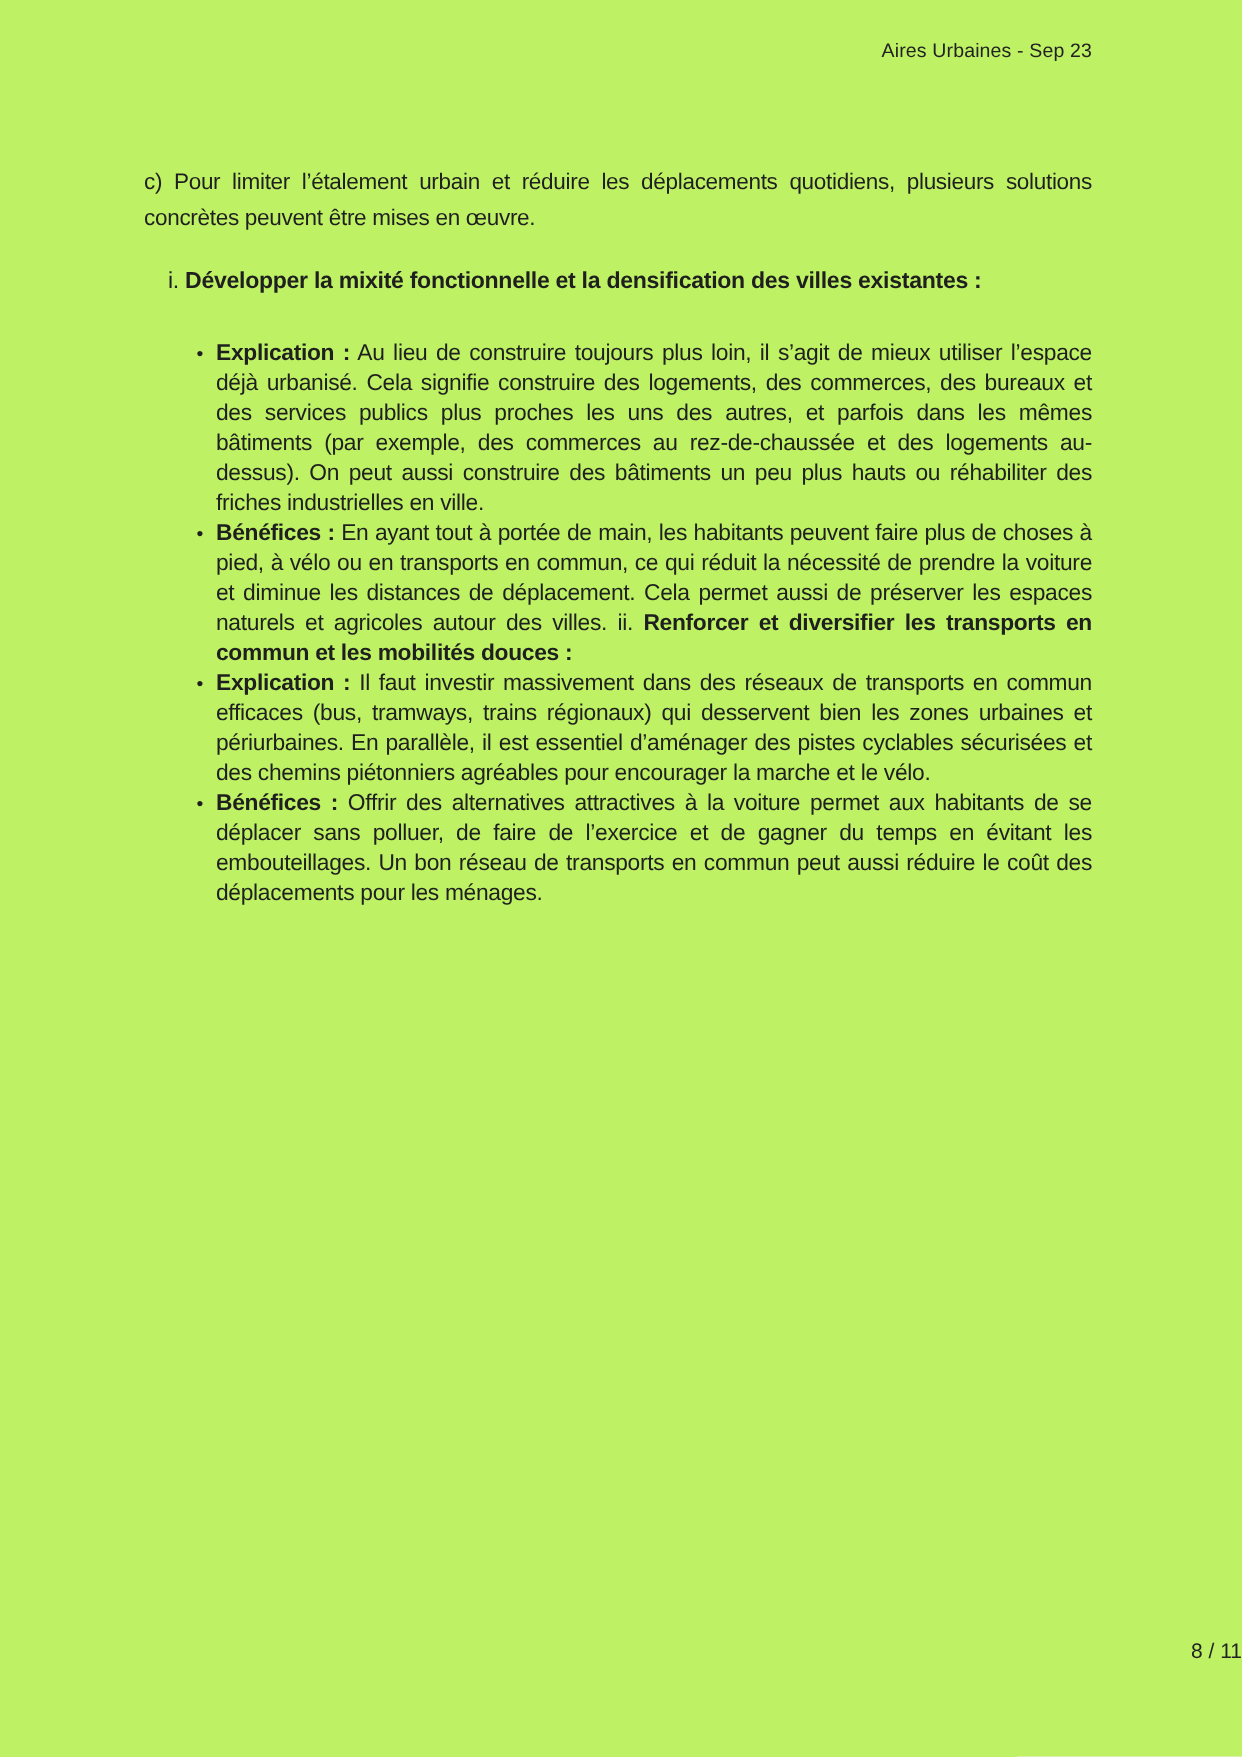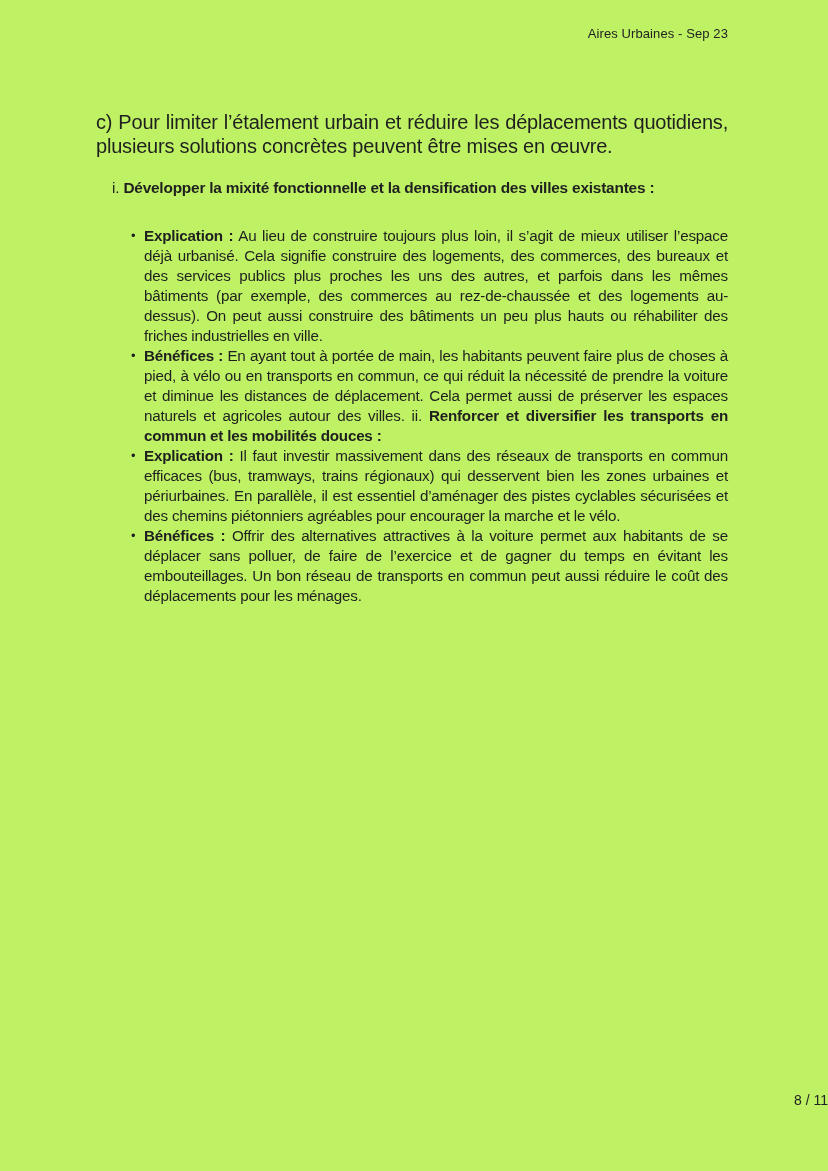--- a/index.html
+++ b/index.html
@@ -20,21 +20,21 @@
     right: 100px;
     font-size: 13px;
     letter-spacing: 0.1px;
     color: #222222;
   }
   .intro {
     position: absolute;
     top: 110px;
     left: 96px;
     width: 632px;
-    font-size: 20px;
+    font-size: 15px;
     line-height: 24px;
     letter-spacing: -0.2px;
     text-align: justify;
   }
   .section-heading {
     position: absolute;
     top: 176px;
     left: 112px;
     width: 616px;
     font-size: 15.4px;

